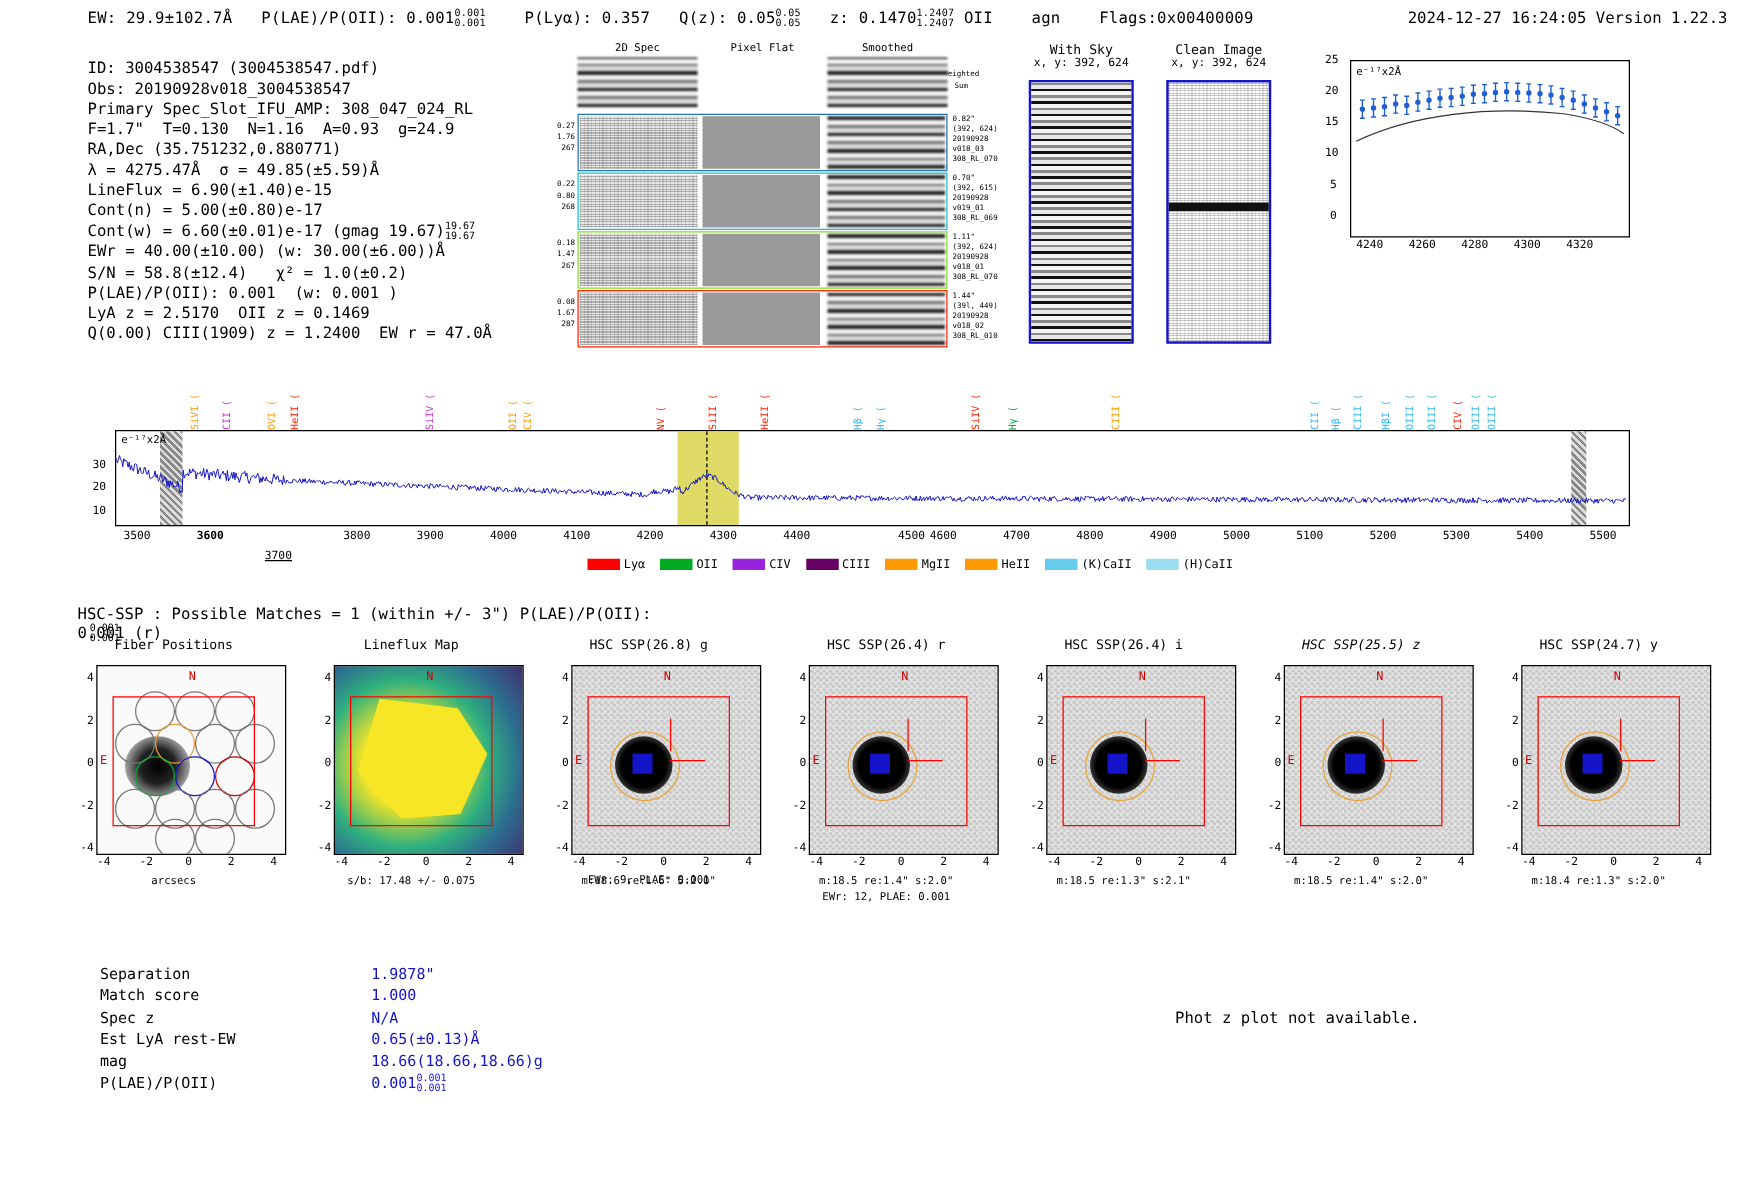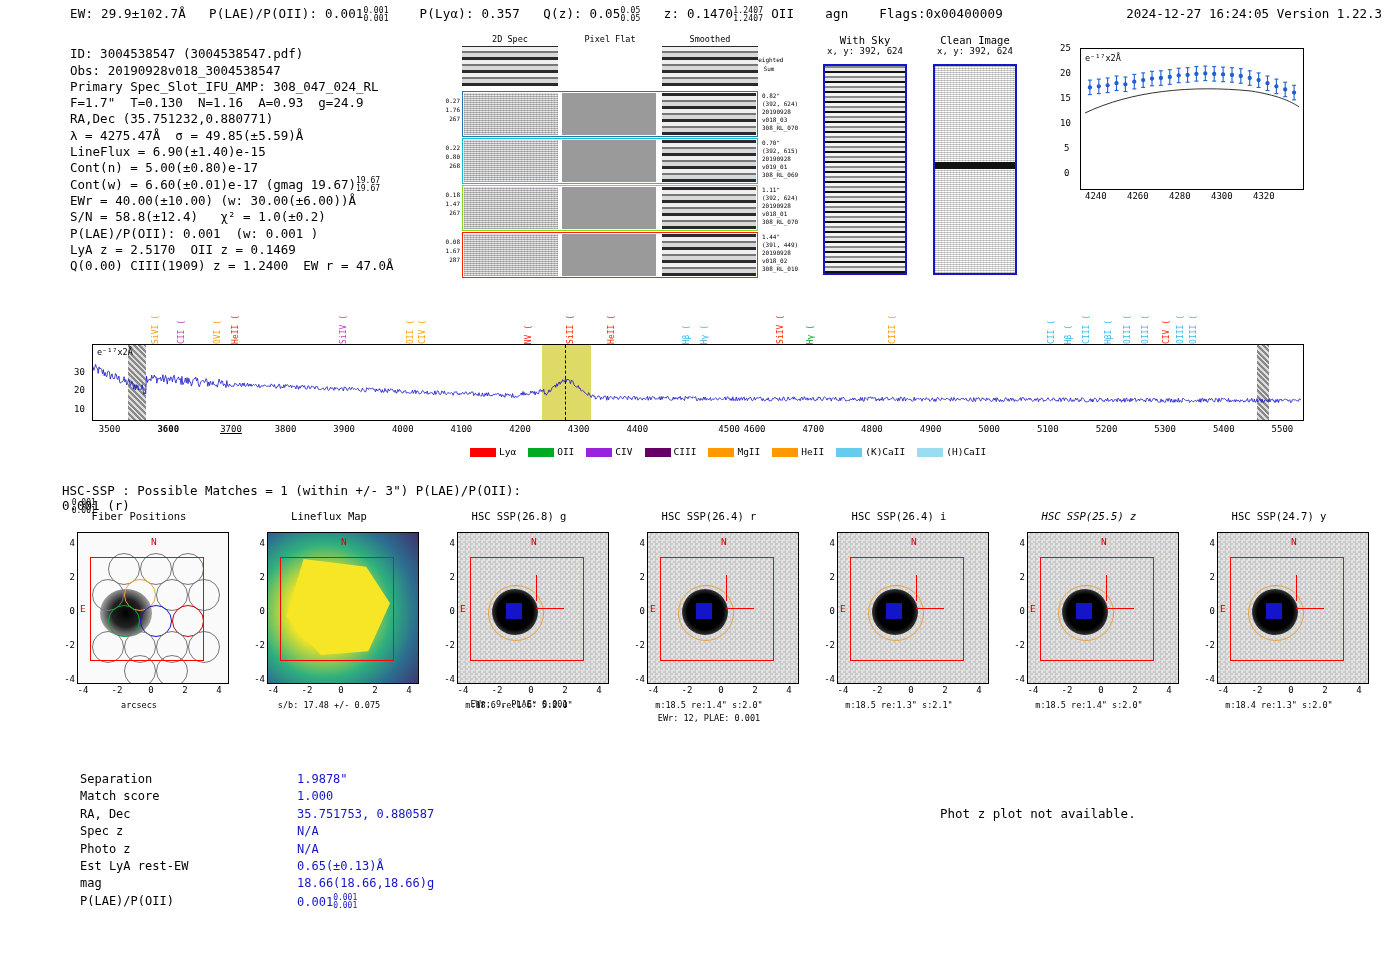--- a/index.html
+++ b/index.html
@@ -319,21 +319,21 @@
   <svg id="specsvg" width="1208" height="73" style="position:absolute;left:0;top:0;">
       <path d="M0.0,21.6L0.9,25.3L1.7,22.5L2.6,19.4L3.5,22.8L4.3,23.2L5.2,28.4L6.0,21.9L6.9,24.0L7.8,23.2L8.6,24.4L9.5,28.7L10.4,24.6L11.2,30.8L12.1,27.4L13.0,31.1L13.8,31.7L14.7,26.5L15.5,26.1L16.4,26.7L17.3,34.1L18.1,31.1L19.0,28.9L19.9,32.8L20.7,34.0L21.6,33.5L22.5,28.6L23.3,29.4L24.2,34.1L25.0,34.4L25.9,31.0L26.8,37.6L27.6,38.1L28.5,36.9L29.4,36.7L30.2,35.9L31.1,31.7L31.9,37.0L32.8,34.6L33.7,40.0L34.5,38.4L35.4,34.5L36.3,35.4L37.1,40.7L38.0,38.9L38.9,36.3L39.7,38.0L40.6,44.1L41.4,39.8L42.3,45.0L43.2,39.6L44.0,42.8L44.9,40.3L45.8,44.9L46.6,44.0L47.5,44.2L48.4,44.4L49.2,39.7L50.1,45.0L50.9,49.3L51.8,47.5L52.7,49.0L53.5,31.1L54.4,37.5L55.3,34.9L56.1,35.0L57.0,33.8L57.9,35.8L58.7,30.2L59.6,33.4L60.4,32.9L61.3,30.0L62.2,32.3L63.0,31.6L63.9,38.2L64.8,33.1L65.6,34.2L66.5,33.7L67.4,32.3L68.2,35.9L69.1,34.1L69.9,29.7L70.8,37.0L71.7,34.0L72.5,30.4L73.4,33.3L74.3,39.1L75.1,33.1L76.0,33.1L76.8,35.6L77.7,31.8L78.6,33.0L79.4,36.9L80.3,32.1L81.2,30.2L82.0,35.1L82.9,38.1L83.8,34.5L84.6,33.6L85.5,31.9L86.3,34.7L87.2,33.6L88.1,39.5L88.9,31.4L89.8,39.7L90.7,38.2L91.5,36.3L92.4,33.0L93.3,37.8L94.1,32.6L95.0,38.7L95.8,33.3L96.7,37.1L97.6,37.0L98.4,41.1L99.3,38.2L100.2,34.5L101.0,33.5L101.9,33.9L102.8,32.0L103.6,35.9L104.5,33.4L105.3,38.8L106.2,41.8L107.1,39.5L107.9,36.9L108.8,35.8L109.7,35.5L110.5,35.7L111.4,37.6L112.3,36.0L113.1,33.6L114.0,35.9L114.8,41.3L115.7,37.1L116.6,40.6L117.4,36.3L118.3,38.6L119.2,39.8L120.0,36.4L120.9,39.6L121.7,39.5L122.6,40.8L123.5,40.1L124.3,42.2L125.2,38.2L126.1,34.1L126.9,36.8L127.8,38.6L128.7,35.7L129.5,36.1L130.4,40.7L131.2,39.3L132.1,39.4L133.0,42.7L133.8,35.6L134.7,40.9L135.6,41.6L136.4,39.0L137.3,40.0L138.2,41.3L139.0,41.2L139.9,41.2L140.7,41.3L141.6,38.5L142.5,38.8L143.3,38.8L144.2,40.4L145.1,41.0L145.9,39.9L146.8,38.0L147.7,40.7L148.5,41.7L149.4,38.2L150.2,40.6L151.1,37.9L152.0,41.3L152.8,41.2L153.7,39.8L154.6,38.1L155.4,41.3L156.3,39.2L157.2,41.1L158.0,38.9L158.9,41.3L159.7,40.3L160.6,39.4L161.5,40.3L162.3,39.6L163.2,39.7L164.1,41.5L164.9,42.2L165.8,39.4L166.7,42.7L167.5,42.3L168.4,40.7L169.2,40.9L170.1,41.4L171.0,39.9L171.8,40.3L172.7,40.5L173.6,41.6L174.4,41.2L175.3,41.3L176.1,40.6L177.0,41.9L177.9,39.2L178.7,39.2L179.6,40.6L180.5,41.6L181.3,39.5L182.2,42.3L183.1,43.3L183.9,41.7L184.8,41.8L185.6,39.4L186.5,39.3L187.4,43.5L188.2,41.9L189.1,42.1L190.0,43.0L190.8,39.8L191.7,42.5L192.6,39.6L193.4,40.7L194.3,39.5L195.1,40.5L196.0,41.9L196.9,41.1L197.7,40.1L198.6,42.7L199.5,40.7L200.3,41.5L201.2,41.4L202.1,41.8L202.9,43.9L203.8,40.3L204.6,41.0L205.5,44.3L206.4,41.5L207.2,43.2L208.1,40.8L209.0,41.3L209.8,40.3L210.7,42.2L211.6,40.7L212.4,43.7L213.3,44.1L214.1,43.7L215.0,40.7L215.9,41.2L216.7,43.6L217.6,43.4L218.5,41.1L219.3,41.5L220.2,41.9L221.0,41.9L221.9,44.1L222.8,41.4L223.6,41.4L224.5,41.7L225.4,44.2L226.2,44.5L227.1,44.8L228.0,44.2L228.8,43.8L229.7,43.2L230.5,43.2L231.4,45.1L232.3,44.0L233.1,42.7L234.0,41.5L234.9,44.7L235.7,45.4L236.6,44.5L237.5,42.2L238.3,43.5L239.2,42.9L240.0,43.2L240.9,45.3L241.8,42.2L242.6,43.9L243.5,43.0L244.4,43.1L245.2,44.5L246.1,45.4L247.0,43.4L247.8,43.6L248.7,42.6L249.5,44.2L250.4,45.9L251.3,41.8L252.1,42.7L253.0,42.7L253.9,45.2L254.7,45.4L255.6,43.4L256.5,42.3L257.3,44.6L258.2,44.3L259.0,42.2L259.9,43.5L260.8,44.4L261.6,43.5L262.5,44.3L263.4,44.4L264.2,43.6L265.1,43.5L265.9,45.5L266.8,45.6L267.7,46.6L268.5,46.1L269.4,43.1L270.3,44.7L271.1,45.5L272.0,47.0L272.9,46.6L273.7,42.7L274.6,43.5L275.4,44.5L276.3,42.8L277.2,43.7L278.0,44.0L278.9,43.6L279.8,42.9L280.6,44.5L281.5,44.4L282.4,46.8L283.2,43.9L284.1,45.9L284.9,44.5L285.8,45.3L286.7,43.6L287.5,45.5L288.4,47.5L289.3,44.7L290.1,47.2L291.0,47.1L291.9,43.4L292.7,46.0L293.6,45.9L294.4,47.6L295.3,43.8L296.2,46.0L297.0,45.2L297.9,43.7L298.8,44.6L299.6,44.6L300.5,46.4L301.4,47.2L302.2,45.0L303.1,48.0L303.9,48.1L304.8,44.5L305.7,46.5L306.5,44.5L307.4,45.5L308.3,47.2L309.1,47.8L310.0,48.1L310.9,45.9L311.7,46.0L312.6,45.7L313.4,48.3L314.3,47.4L315.2,47.5L316.0,48.3L316.9,47.9L317.8,48.3L318.6,47.6L319.5,45.1L320.3,48.4L321.2,46.8L322.1,44.9L322.9,48.7L323.8,45.9L324.7,46.1L325.5,47.3L326.4,49.1L327.3,48.6L328.1,48.3L329.0,46.1L329.8,45.6L330.7,46.4L331.6,48.4L332.4,47.2L333.3,48.4L334.2,46.0L335.0,49.4L335.9,48.3L336.8,48.1L337.6,47.9L338.5,47.7L339.3,47.7L340.2,49.3L341.1,49.5L341.9,45.8L342.8,49.4L343.7,47.5L344.5,45.7L345.4,46.3L346.3,49.1L347.1,49.7L348.0,49.0L348.8,45.9L349.7,46.6L350.6,48.5L351.4,45.9L352.3,48.8L353.2,49.8L354.0,48.6L354.9,47.4L355.8,48.1L356.6,48.3L357.5,48.2L358.3,47.5L359.2,48.0L360.1,50.3L360.9,48.0L361.8,46.6L362.7,47.2L363.5,46.7L364.4,49.0L365.2,48.5L366.1,50.0L367.0,48.3L367.8,49.4L368.7,48.7L369.6,47.3L370.4,48.7L371.3,49.1L372.2,47.3L373.0,46.7L373.9,48.8L374.7,49.3L375.6,49.2L376.5,47.5L377.3,48.7L378.2,47.1L379.1,46.9L379.9,47.0L380.8,50.7L381.7,48.7L382.5,48.2L383.4,50.1L384.2,49.3L385.1,50.8L386.0,47.7L386.8,50.3L387.7,51.2L388.6,50.9L389.4,47.9L390.3,50.9L391.2,51.6L392.0,48.4L392.9,50.4L393.7,47.8L394.6,50.9L395.5,47.6L396.3,50.2L397.2,50.9L398.1,50.0L398.9,51.1L399.8,50.3L400.7,48.9L401.5,50.0L402.4,48.8L403.2,49.2L404.1,49.1L405.0,48.1L405.8,48.9L406.7,50.9L407.6,49.0L408.4,51.9L409.3,49.7L410.2,51.3L411.0,50.5L411.9,52.3L412.7,48.3L413.6,50.3L414.5,49.0L415.3,49.0L416.2,50.6L417.1,49.4L417.9,50.2L418.8,52.6L419.6,48.6L420.5,52.1L421.4,52.8L422.2,51.2L423.1,51.2L424.0,52.5L424.8,51.4L425.7,51.0L426.6,50.5L427.4,49.6L428.3,47.9L429.1,50.2L430.0,46.5L430.9,50.2L431.7,47.6L432.6,50.1L433.5,48.7L434.3,48.8L435.2,50.0L436.1,49.7L436.9,48.8L437.8,46.0L438.6,47.7L439.5,46.4L440.4,48.4L441.2,46.4L442.1,50.0L443.0,46.8L443.8,48.3L444.7,48.4L445.6,48.9L446.4,45.1L447.3,44.3L448.1,46.7L449.0,45.1L449.9,46.5L450.7,44.2L451.6,49.1L452.5,48.4L453.3,50.2L454.2,48.4L455.1,47.8L455.9,44.8L456.8,46.9L457.6,46.5L458.5,44.1L459.4,42.3L460.2,41.5L461.1,41.6L462.0,40.0L462.8,42.3L463.7,38.7L464.5,41.2L465.4,38.0L466.3,36.9L467.1,39.3L468.0,36.8L468.9,37.1L469.7,34.6L470.6,35.6L471.5,37.1L472.3,34.1L473.2,36.7L474.0,34.0L474.9,35.1L475.8,34.5L476.6,35.3L477.5,38.8L478.4,35.4L479.2,35.4L480.1,37.0L481.0,39.7L481.8,40.9L482.7,41.6L483.5,42.1L484.4,42.2L485.3,40.5L486.1,43.6L487.0,42.8L487.9,45.6L488.7,46.1L489.6,45.2L490.5,46.0L491.3,47.4L492.2,47.9L493.0,48.6L493.9,49.7L494.8,50.3L495.6,47.7L496.5,49.1L497.4,51.2L498.2,52.5L499.1,50.3L500.0,49.9L500.8,51.6L501.7,50.9L502.5,54.2L503.4,53.0L504.3,52.3L505.1,50.9L506.0,51.4L506.9,51.7L507.7,54.6L508.6,52.4L509.4,53.3L510.3,53.2L511.2,51.0L512.0,51.1L512.9,51.3L513.8,55.3L514.6,51.1L515.5,54.8L516.4,52.4L517.2,51.9L518.1,51.5L518.9,52.5L519.8,53.8L520.7,54.1L521.5,51.1L522.4,52.6L523.3,52.3L524.1,52.2L525.0,54.5L525.9,53.9L526.7,52.3L527.6,51.2L528.4,52.6L529.3,53.7L530.2,53.5L531.0,51.5L531.9,51.4L532.8,52.2L533.6,53.1L534.5,54.7L535.4,51.1L536.2,52.6L537.1,53.4L537.9,53.2L538.8,54.8L539.7,52.5L540.5,51.4L541.4,51.4L542.3,54.3L543.1,52.0L544.0,52.1L544.9,55.2L545.7,54.3L546.6,52.9L547.4,52.8L548.3,53.6L549.2,55.1L550.0,53.2L550.9,53.5L551.8,53.9L552.6,54.6L553.5,53.1L554.4,51.4L555.2,55.3L556.1,52.4L556.9,51.8L557.8,55.0L558.7,52.7L559.5,51.4L560.4,52.1L561.3,52.1L562.1,54.1L563.0,54.0L563.8,53.8L564.7,53.9L565.6,53.7L566.4,51.8L567.3,55.0L568.2,51.5L569.0,54.5L569.9,51.6L570.8,52.3L571.6,53.1L572.5,52.1L573.3,53.2L574.2,51.3L575.1,51.7L575.9,53.9L576.8,54.5L577.7,55.2L578.5,55.2L579.4,55.0L580.3,52.1L581.1,54.3L582.0,52.4L582.8,54.0L583.7,52.7L584.6,54.4L585.4,52.4L586.3,53.0L587.2,51.4L588.0,54.7L588.9,52.8L589.8,53.5L590.6,54.6L591.5,55.5L592.3,51.3L593.2,52.5L594.1,52.1L594.9,53.8L595.8,51.6L596.7,51.9L597.5,51.8L598.4,52.4L599.3,53.3L600.1,51.7L601.0,52.6L601.8,52.3L602.7,51.7L603.6,55.6L604.4,55.7L605.3,53.6L606.2,53.5L607.0,55.5L607.9,53.3L608.7,54.7L609.6,55.2L610.5,52.2L611.3,54.5L612.2,52.0L613.1,55.2L613.9,53.4L614.8,54.0L615.7,55.0L616.5,54.0L617.4,52.6L618.2,55.6L619.1,54.7L620.0,53.6L620.8,54.6L621.7,53.5L622.6,52.7L623.4,53.3L624.3,55.0L625.2,54.6L626.0,53.1L626.9,53.1L627.7,53.6L628.6,54.4L629.5,54.6L630.3,54.5L631.2,53.2L632.1,51.9L632.9,55.0L633.8,53.1L634.7,51.6L635.5,53.4L636.4,53.3L637.2,55.3L638.1,53.5L639.0,55.6L639.8,51.8L640.7,55.5L641.6,54.6L642.4,55.6L643.3,51.9L644.2,55.8L645.0,54.4L645.9,52.8L646.7,55.6L647.6,53.2L648.5,52.4L649.3,55.1L650.2,52.8L651.1,51.9L651.9,55.4L652.8,53.8L653.6,53.2L654.5,55.7L655.4,53.3L656.2,53.6L657.1,52.1L658.0,52.7L658.8,55.3L659.7,55.7L660.6,54.4L661.4,52.2L662.3,55.1L663.1,53.4L664.0,52.7L664.9,52.9L665.7,53.0L666.6,52.6L667.5,52.0L668.3,53.6L669.2,55.8L670.1,53.5L670.9,55.4L671.8,55.9L672.6,55.5L673.5,53.8L674.4,55.0L675.2,52.7L676.1,55.9L677.0,55.9L677.8,55.6L678.7,55.6L679.6,53.4L680.4,54.0L681.3,52.7L682.1,52.2L683.0,53.8L683.9,53.0L684.7,54.9L685.6,55.7L686.5,52.7L687.3,55.2L688.2,54.6L689.1,55.5L689.9,52.5L690.8,51.9L691.6,54.8L692.5,55.7L693.4,55.9L694.2,54.7L695.1,52.0L696.0,53.9L696.8,55.1L697.7,54.1L698.6,53.2L699.4,52.3L700.3,54.2L701.1,51.8L702.0,54.3L702.9,53.6L703.7,54.8L704.6,55.4L705.5,54.1L706.3,54.0L707.2,55.8L708.0,53.1L708.9,52.1L709.8,54.9L710.6,53.6L711.5,51.7L712.4,54.3L713.2,54.8L714.1,52.8L715.0,55.2L715.8,53.5L716.7,54.4L717.5,53.2L718.4,55.2L719.3,53.2L720.1,52.3L721.0,55.2L721.9,55.3L722.7,55.9L723.6,54.1L724.5,54.8L725.3,52.0L726.2,52.6L727.0,52.0L727.9,54.7L728.8,55.3L729.6,55.5L730.5,52.7L731.4,51.9L732.2,52.4L733.1,53.3L734.0,55.1L734.8,53.2L735.7,54.2L736.5,52.9L737.4,53.1L738.3,56.1L739.1,53.5L740.0,52.6L740.9,53.6L741.7,54.3L742.6,52.1L743.5,54.9L744.3,54.9L745.2,55.5L746.0,56.0L746.9,52.8L747.8,55.6L748.6,52.8L749.5,53.3L750.4,52.1L751.2,53.5L752.1,54.4L752.9,56.1L753.8,55.7L754.7,55.4L755.5,55.4L756.4,55.7L757.3,53.9L758.1,54.4L759.0,54.7L759.9,52.9L760.7,55.0L761.6,53.3L762.4,53.6L763.3,55.4L764.2,55.9L765.0,55.0L765.9,54.0L766.8,55.9L767.6,52.4L768.5,55.3L769.4,52.5L770.2,56.2L771.1,56.1L771.9,52.3L772.8,53.4L773.7,54.4L774.5,55.2L775.4,51.9L776.3,52.8L777.1,52.0L778.0,52.1L778.9,53.7L779.7,52.3L780.6,53.0L781.4,52.9L782.3,52.8L783.2,56.1L784.0,54.1L784.9,55.1L785.8,53.6L786.6,56.0L787.5,53.8L788.4,55.1L789.2,52.2L790.1,55.7L790.9,53.8L791.8,53.6L792.7,53.2L793.5,52.2L794.4,52.4L795.3,54.9L796.1,54.3L797.0,54.7L797.8,53.6L798.7,53.8L799.6,52.1L800.4,52.8L801.3,54.6L802.2,55.6L803.0,54.6L803.9,53.6L804.8,56.2L805.6,53.0L806.5,55.5L807.3,52.1L808.2,52.2L809.1,53.6L809.9,56.1L810.8,52.8L811.7,52.3L812.5,56.0L813.4,54.0L814.3,53.6L815.1,53.9L816.0,54.8L816.8,54.4L817.7,54.2L818.6,56.0L819.4,56.3L820.3,55.5L821.2,52.2L822.0,55.6L822.9,53.7L823.8,54.1L824.6,53.5L825.5,53.7L826.3,54.4L827.2,53.3L828.1,53.6L828.9,56.2L829.8,53.6L830.7,53.5L831.5,54.5L832.4,54.7L833.3,52.5L834.1,53.7L835.0,54.6L835.8,53.6L836.7,56.3L837.6,55.6L838.4,54.9L839.3,52.9L840.2,54.5L841.0,56.4L841.9,53.9L842.8,56.5L843.6,54.1L844.5,52.5L845.3,52.8L846.2,54.4L847.1,55.5L847.9,55.1L848.8,52.8L849.7,53.6L850.5,54.2L851.4,54.3L852.2,54.8L853.1,53.7L854.0,53.2L854.8,54.0L855.7,54.1L856.6,54.5L857.4,56.2L858.3,52.5L859.2,55.0L860.0,55.7L860.9,52.4L861.7,54.1L862.6,55.7L863.5,55.0L864.3,53.1L865.2,54.2L866.1,54.1L866.9,55.2L867.8,54.3L868.7,53.0L869.5,53.9L870.4,53.2L871.2,54.7L872.1,54.0L873.0,53.2L873.8,55.5L874.7,55.4L875.6,56.2L876.4,55.0L877.3,52.7L878.2,54.4L879.0,55.7L879.9,56.7L880.7,52.6L881.6,55.2L882.5,56.5L883.3,52.9L884.2,53.9L885.1,53.1L885.9,52.6L886.8,54.8L887.7,56.2L888.5,54.3L889.4,52.7L890.2,54.1L891.1,53.6L892.0,54.9L892.8,55.9L893.7,52.9L894.6,54.7L895.4,53.9L896.3,53.8L897.1,55.6L898.0,56.3L898.9,56.3L899.7,55.7L900.6,53.1L901.5,55.1L902.3,52.9L903.2,56.6L904.1,52.7L904.9,54.8L905.8,55.0L906.6,56.7L907.5,54.5L908.4,56.4L909.2,55.1L910.1,56.5L911.0,56.2L911.8,54.2L912.7,52.5L913.6,53.5L914.4,55.5L915.3,53.8L916.1,56.4L917.0,54.4L917.9,53.0L918.7,55.5L919.6,53.3L920.5,53.8L921.3,56.5L922.2,54.7L923.1,55.8L923.9,55.8L924.8,55.8L925.6,55.2L926.5,54.1L927.4,52.7L928.2,55.6L929.1,52.6L930.0,52.7L930.8,52.9L931.7,54.9L932.6,55.6L933.4,53.6L934.3,54.9L935.1,54.5L936.0,53.0L936.9,54.6L937.7,53.4L938.6,55.3L939.5,56.1L940.3,56.3L941.2,55.0L942.1,53.7L942.9,55.6L943.8,53.7L944.6,53.0L945.5,56.7L946.4,54.2L947.2,54.9L948.1,53.3L949.0,53.1L949.8,54.5L950.7,56.5L951.5,55.1L952.4,56.0L953.3,55.0L954.1,54.1L955.0,52.7L955.9,54.4L956.7,55.3L957.6,55.6L958.5,54.8L959.3,55.2L960.2,52.7L961.0,53.5L961.9,55.2L962.8,55.0L963.6,56.2L964.5,55.0L965.4,56.3L966.2,53.2L967.1,52.9L968.0,56.6L968.8,54.5L969.7,53.0L970.5,52.9L971.4,55.7L972.3,53.0L973.1,53.4L974.0,54.0L974.9,55.6L975.7,56.6L976.6,55.8L977.5,52.8L978.3,56.0L979.2,56.7L980.0,54.7L980.9,56.4L981.8,55.6L982.6,53.0L983.5,54.7L984.4,53.4L985.2,55.5L986.1,56.9L987.0,54.7L987.8,55.9L988.7,52.8L989.5,52.9L990.4,53.8L991.3,54.7L992.1,56.7L993.0,56.8L993.9,56.8L994.7,56.7L995.6,56.5L996.4,55.2L997.3,53.7L998.2,56.5L999.0,54.1L999.9,57.0L1000.8,54.4L1001.6,53.1L1002.5,53.6L1003.4,54.3L1004.2,57.1L1005.1,56.0L1005.9,55.3L1006.8,52.9L1007.7,54.1L1008.5,53.8L1009.4,55.9L1010.3,55.7L1011.1,56.9L1012.0,54.8L1012.9,54.5L1013.7,55.9L1014.6,53.1L1015.4,56.4L1016.3,56.0L1017.2,55.0L1018.0,55.1L1018.9,54.1L1019.8,56.7L1020.6,56.5L1021.5,54.7L1022.4,54.8L1023.2,54.3L1024.1,56.8L1024.9,53.2L1025.8,53.7L1026.7,55.8L1027.5,54.4L1028.4,57.2L1029.3,54.9L1030.1,56.1L1031.0,53.3L1031.9,57.2L1032.7,54.4L1033.6,52.9L1034.4,56.0L1035.3,55.3L1036.2,54.5L1037.0,56.9L1037.9,53.1L1038.8,56.1L1039.6,54.1L1040.5,54.4L1041.3,53.6L1042.2,53.1L1043.1,56.5L1043.9,55.4L1044.8,55.0L1045.7,54.1L1046.5,55.9L1047.4,53.9L1048.3,54.5L1049.1,53.9L1050.0,55.1L1050.8,56.3L1051.7,55.3L1052.6,57.1L1053.4,53.5L1054.3,53.2L1055.2,54.3L1056.0,56.2L1056.9,53.6L1057.8,56.6L1058.6,56.5L1059.5,54.9L1060.3,53.3L1061.2,53.9L1062.1,53.6L1062.9,55.6L1063.8,53.9L1064.7,56.5L1065.5,57.1L1066.4,57.1L1067.3,57.2L1068.1,53.9L1069.0,56.7L1069.8,54.9L1070.7,56.6L1071.6,57.3L1072.4,57.2L1073.3,54.1L1074.2,53.7L1075.0,56.4L1075.9,53.4L1076.8,53.9L1077.6,57.2L1078.5,53.9L1079.3,56.7L1080.2,57.3L1081.1,54.6L1081.9,57.3L1082.8,54.5L1083.7,55.8L1084.5,57.1L1085.4,53.2L1086.3,57.3L1087.1,55.3L1088.0,56.6L1088.8,57.3L1089.7,53.3L1090.6,53.6L1091.4,54.4L1092.3,55.1L1093.2,55.6L1094.0,55.5L1094.9,55.5L1095.7,54.9L1096.6,57.4L1097.5,56.7L1098.3,55.4L1099.2,55.9L1100.1,56.9L1100.9,56.5L1101.8,55.8L1102.7,55.3L1103.5,56.6L1104.4,55.3L1105.2,54.7L1106.1,56.9L1107.0,53.7L1107.8,57.3L1108.7,53.8L1109.6,53.2L1110.4,56.4L1111.3,53.8L1112.2,56.2L1113.0,54.1L1113.9,56.9L1114.7,57.4L1115.6,54.1L1116.5,53.4L1117.3,55.1L1118.2,53.6L1119.1,53.8L1119.9,55.6L1120.8,56.7L1121.7,56.9L1122.5,53.4L1123.4,53.8L1124.2,54.3L1125.1,57.2L1126.0,53.2L1126.8,55.9L1127.7,56.4L1128.6,53.2L1129.4,53.3L1130.3,54.3L1131.2,53.3L1132.0,54.3L1132.9,54.5L1133.7,56.1L1134.6,56.2L1135.5,53.4L1136.3,57.1L1137.2,55.2L1138.1,56.9L1138.9,55.6L1139.8,55.6L1140.6,56.3L1141.5,54.7L1142.4,57.1L1143.2,54.6L1144.1,56.2L1145.0,55.0L1145.8,55.8L1146.7,57.2L1147.6,54.8L1148.4,55.9L1149.3,55.1L1150.1,55.9L1151.0,57.2L1151.9,55.8L1152.7,56.4L1153.6,54.9L1154.5,53.4L1155.3,56.8L1156.2,57.0L1157.1,54.7L1157.9,55.5L1158.8,53.3L1159.6,56.1L1160.5,57.1L1161.4,54.0L1162.2,57.3L1163.1,56.8L1164.0,53.5L1164.8,56.9L1165.7,55.9L1166.6,53.8L1167.4,54.5L1168.3,57.4L1169.1,54.1L1170.0,57.4L1170.9,57.2L1171.7,55.0L1172.6,54.7L1173.5,56.1L1174.3,55.8L1175.2,56.9L1176.1,53.3L1176.9,57.0L1177.8,54.2L1178.6,54.7L1179.5,53.9L1180.4,56.1L1181.2,55.6L1182.1,57.7L1183.0,54.5L1183.8,56.7L1184.7,54.3L1185.5,57.6L1186.4,54.7L1187.3,54.8L1188.1,54.0L1189.0,56.0L1189.9,55.7L1190.7,55.2L1191.6,54.1L1192.5,53.9L1193.3,54.7L1194.2,54.5L1195.0,56.2L1195.9,55.7L1196.8,54.7L1197.6,57.7L1198.5,57.2L1199.4,54.7L1200.2,54.5L1201.1,55.1L1202.0,54.8L1202.8,54.9L1203.7,55.6L1204.5,55.8L1205.4,56.3L1206.3,53.8L1207.1,54.4L1208.0,54.4" fill="none" stroke="#1414c8" stroke-width="0.8"></path>
     </svg>
 </div>
 <div class="abs axlbl" style="left:74px;top:367px;">30</div>
 <div class="abs axlbl" style="left:74px;top:385px;">20</div>
 <div class="abs axlbl" style="left:74px;top:404px;">10</div>
 <div class="abs" id="specxticks" style="left:92px;top:424px;width:1210px;height:14px;">
     <div class="abs axlbl" style="left: 2.59223px; top: 0px; width: 30px; text-align: center;">3500</div>
     <div class="abs axlbl" style="left: 61.233px; top: 0px; width: 30px; text-align: center; font-weight: bold;">3600</div>
-    <div class="abs axlbl" style="left: 119.874px; top: 0px; width: 30px; text-align: right; text-decoration: underline;">3700</div>
+    <div class="abs axlbl" style="left: 119.874px; top: 16px; width: 30px; text-align: left; text-decoration: underline;">3700</div>
     <div class="abs axlbl" style="left: 178.515px; top: 0px; width: 30px; text-align: center;">3800</div>
     <div class="abs axlbl" style="left: 237.155px; top: 0px; width: 30px; text-align: center;">3900</div>
     <div class="abs axlbl" style="left: 295.796px; top: 0px; width: 30px; text-align: center;">4000</div>
     <div class="abs axlbl" style="left: 354.437px; top: 0px; width: 30px; text-align: center;">4100</div>
     <div class="abs axlbl" style="left: 413.078px; top: 0px; width: 30px; text-align: center;">4200</div>
     <div class="abs axlbl" style="left: 471.718px; top: 0px; width: 30px; text-align: center;">4300</div>
     <div class="abs axlbl" style="left: 530.359px; top: 0px; width: 30px; text-align: center;">4400</div>
     <div class="abs axlbl" style="left: 618px; top: 0px; width: 30px; text-align: right;">4500</div>
     <div class="abs axlbl" style="left: 647.641px; top: 0px; width: 30px; text-align: center;">4600</div>
     <div class="abs axlbl" style="left: 706.282px; top: 0px; width: 30px; text-align: center;">4700</div>
@@ -537,29 +537,21 @@
   <tbody id="summary-body">
       <tr>
         <td style="width: 215px;">Separation</td>
         <td class="valcol">1.9878"</td>
       </tr>
       <tr>
         <td style="width: 215px;">Match score</td>
         <td class="valcol">1.000</td>
       </tr>
       <tr>
-        <td style="width: 215px;">RA, Dec</td>
-        <td class="valcol">35.751753, 0.880587</td>
-      </tr>
-      <tr>
         <td style="width: 215px;">Spec z</td>
-        <td class="valcol">N/A</td>
-      </tr>
-      <tr>
-        <td style="width: 215px;">Photo z</td>
         <td class="valcol">N/A</td>
       </tr>
       <tr>
         <td style="width: 215px;">Est LyA rest-EW</td>
         <td class="valcol">0.65(±0.13)Å</td>
       </tr>
       <tr>
         <td style="width: 215px;">mag</td>
         <td class="valcol">18.66(18.66,18.66)g</td>
       </tr>

